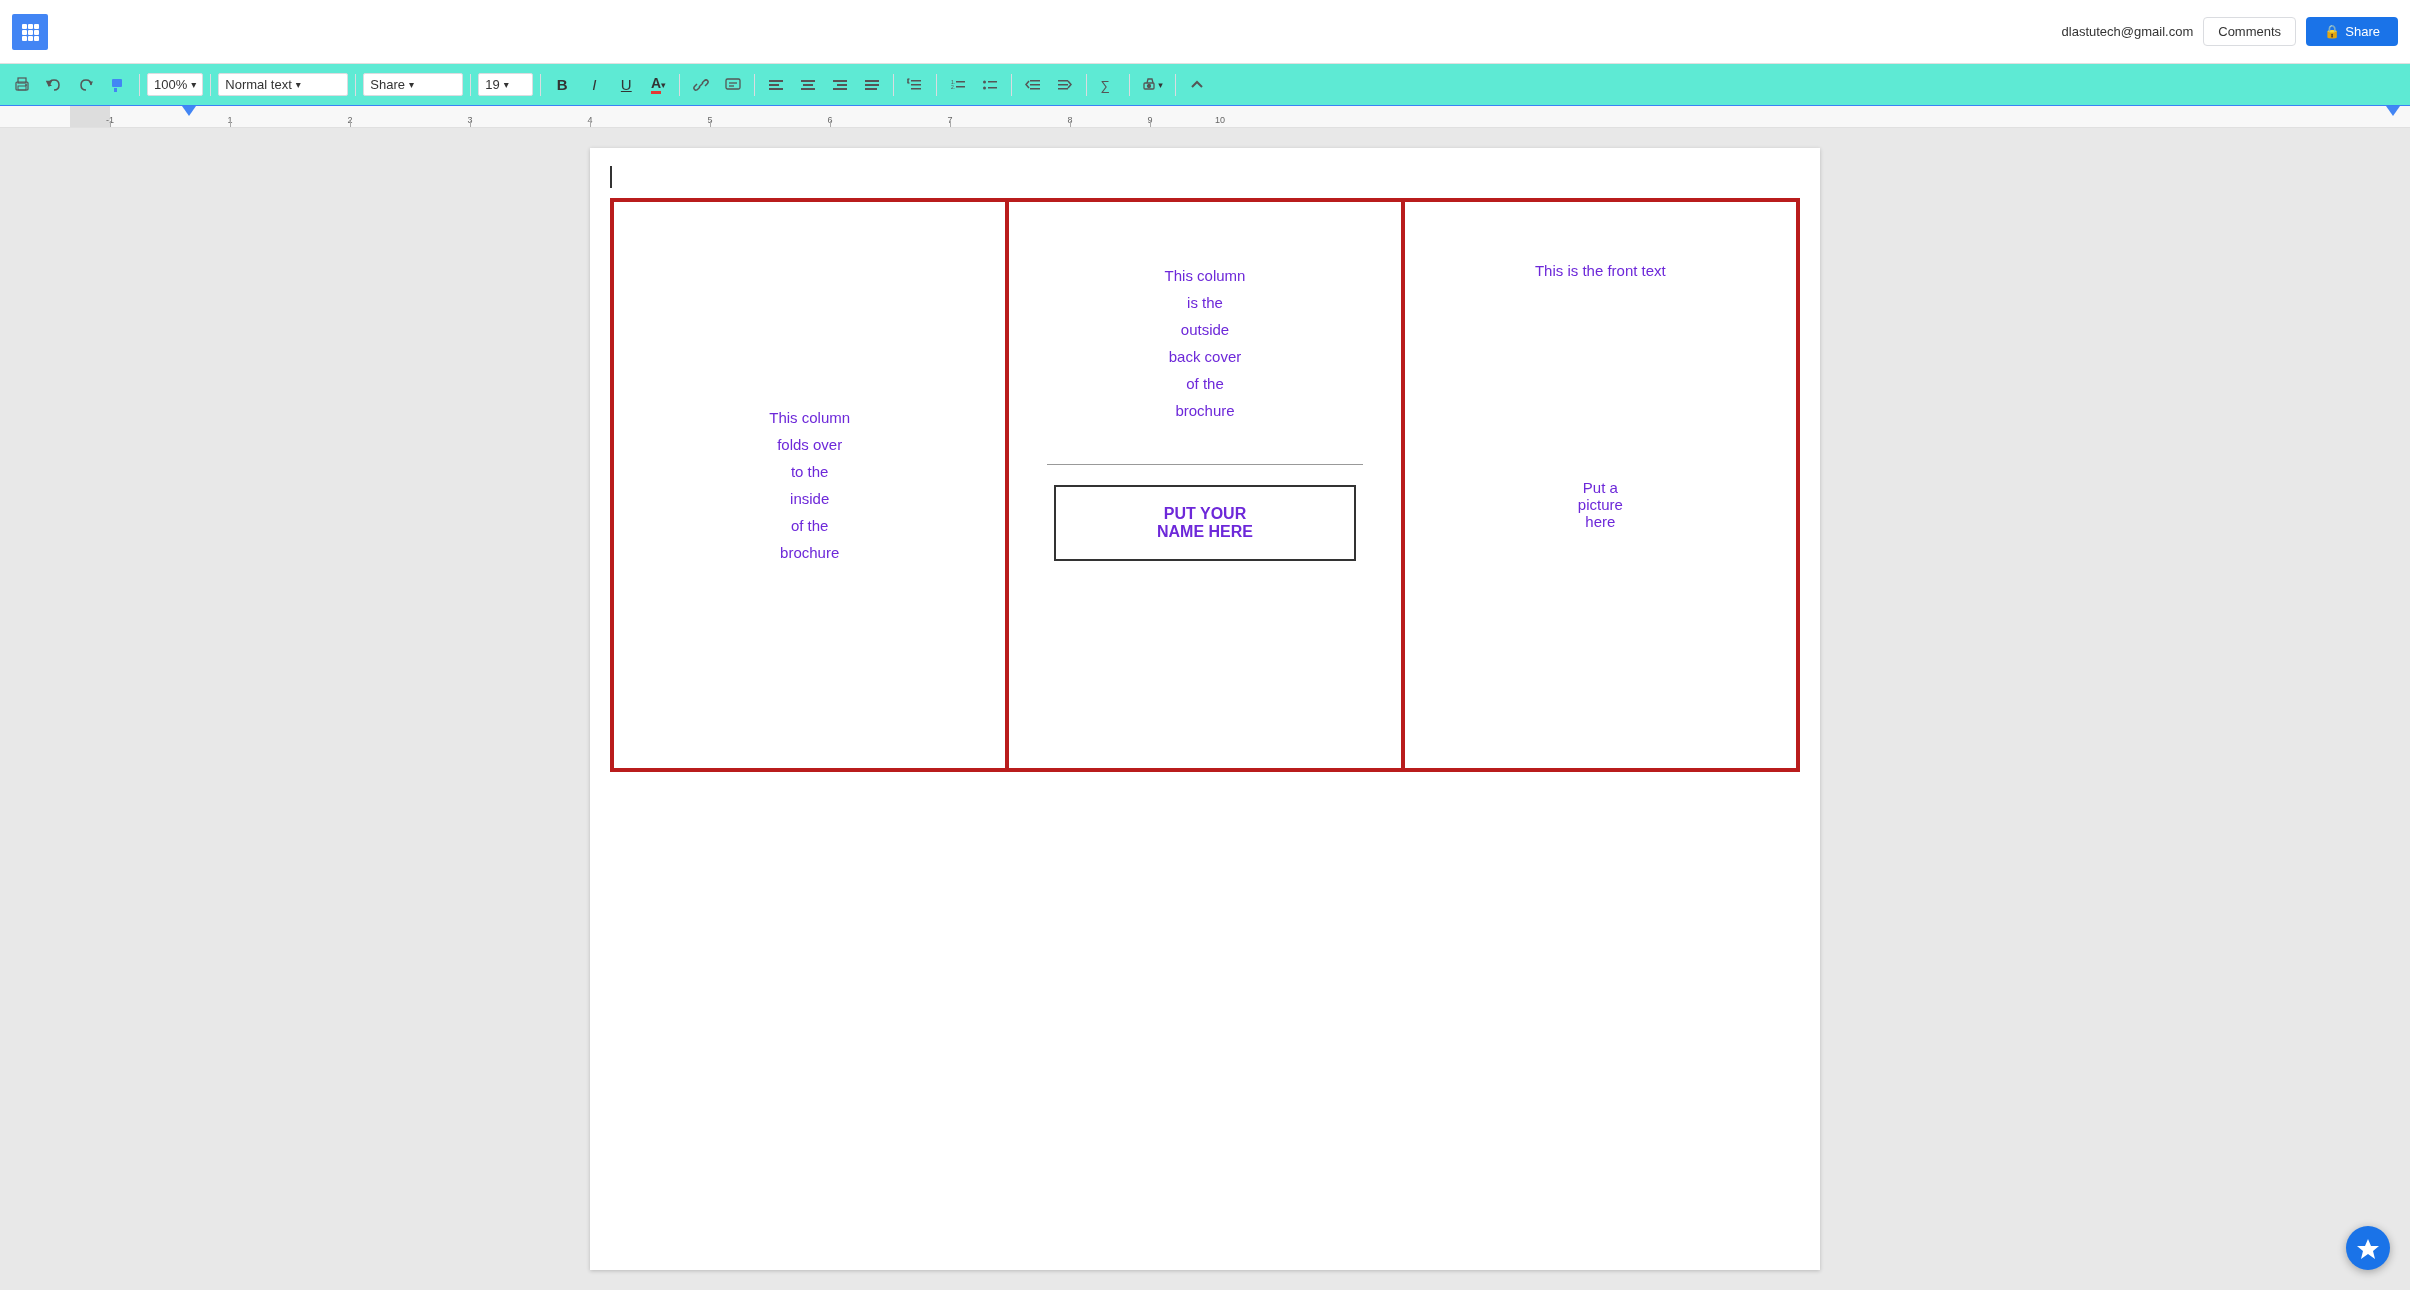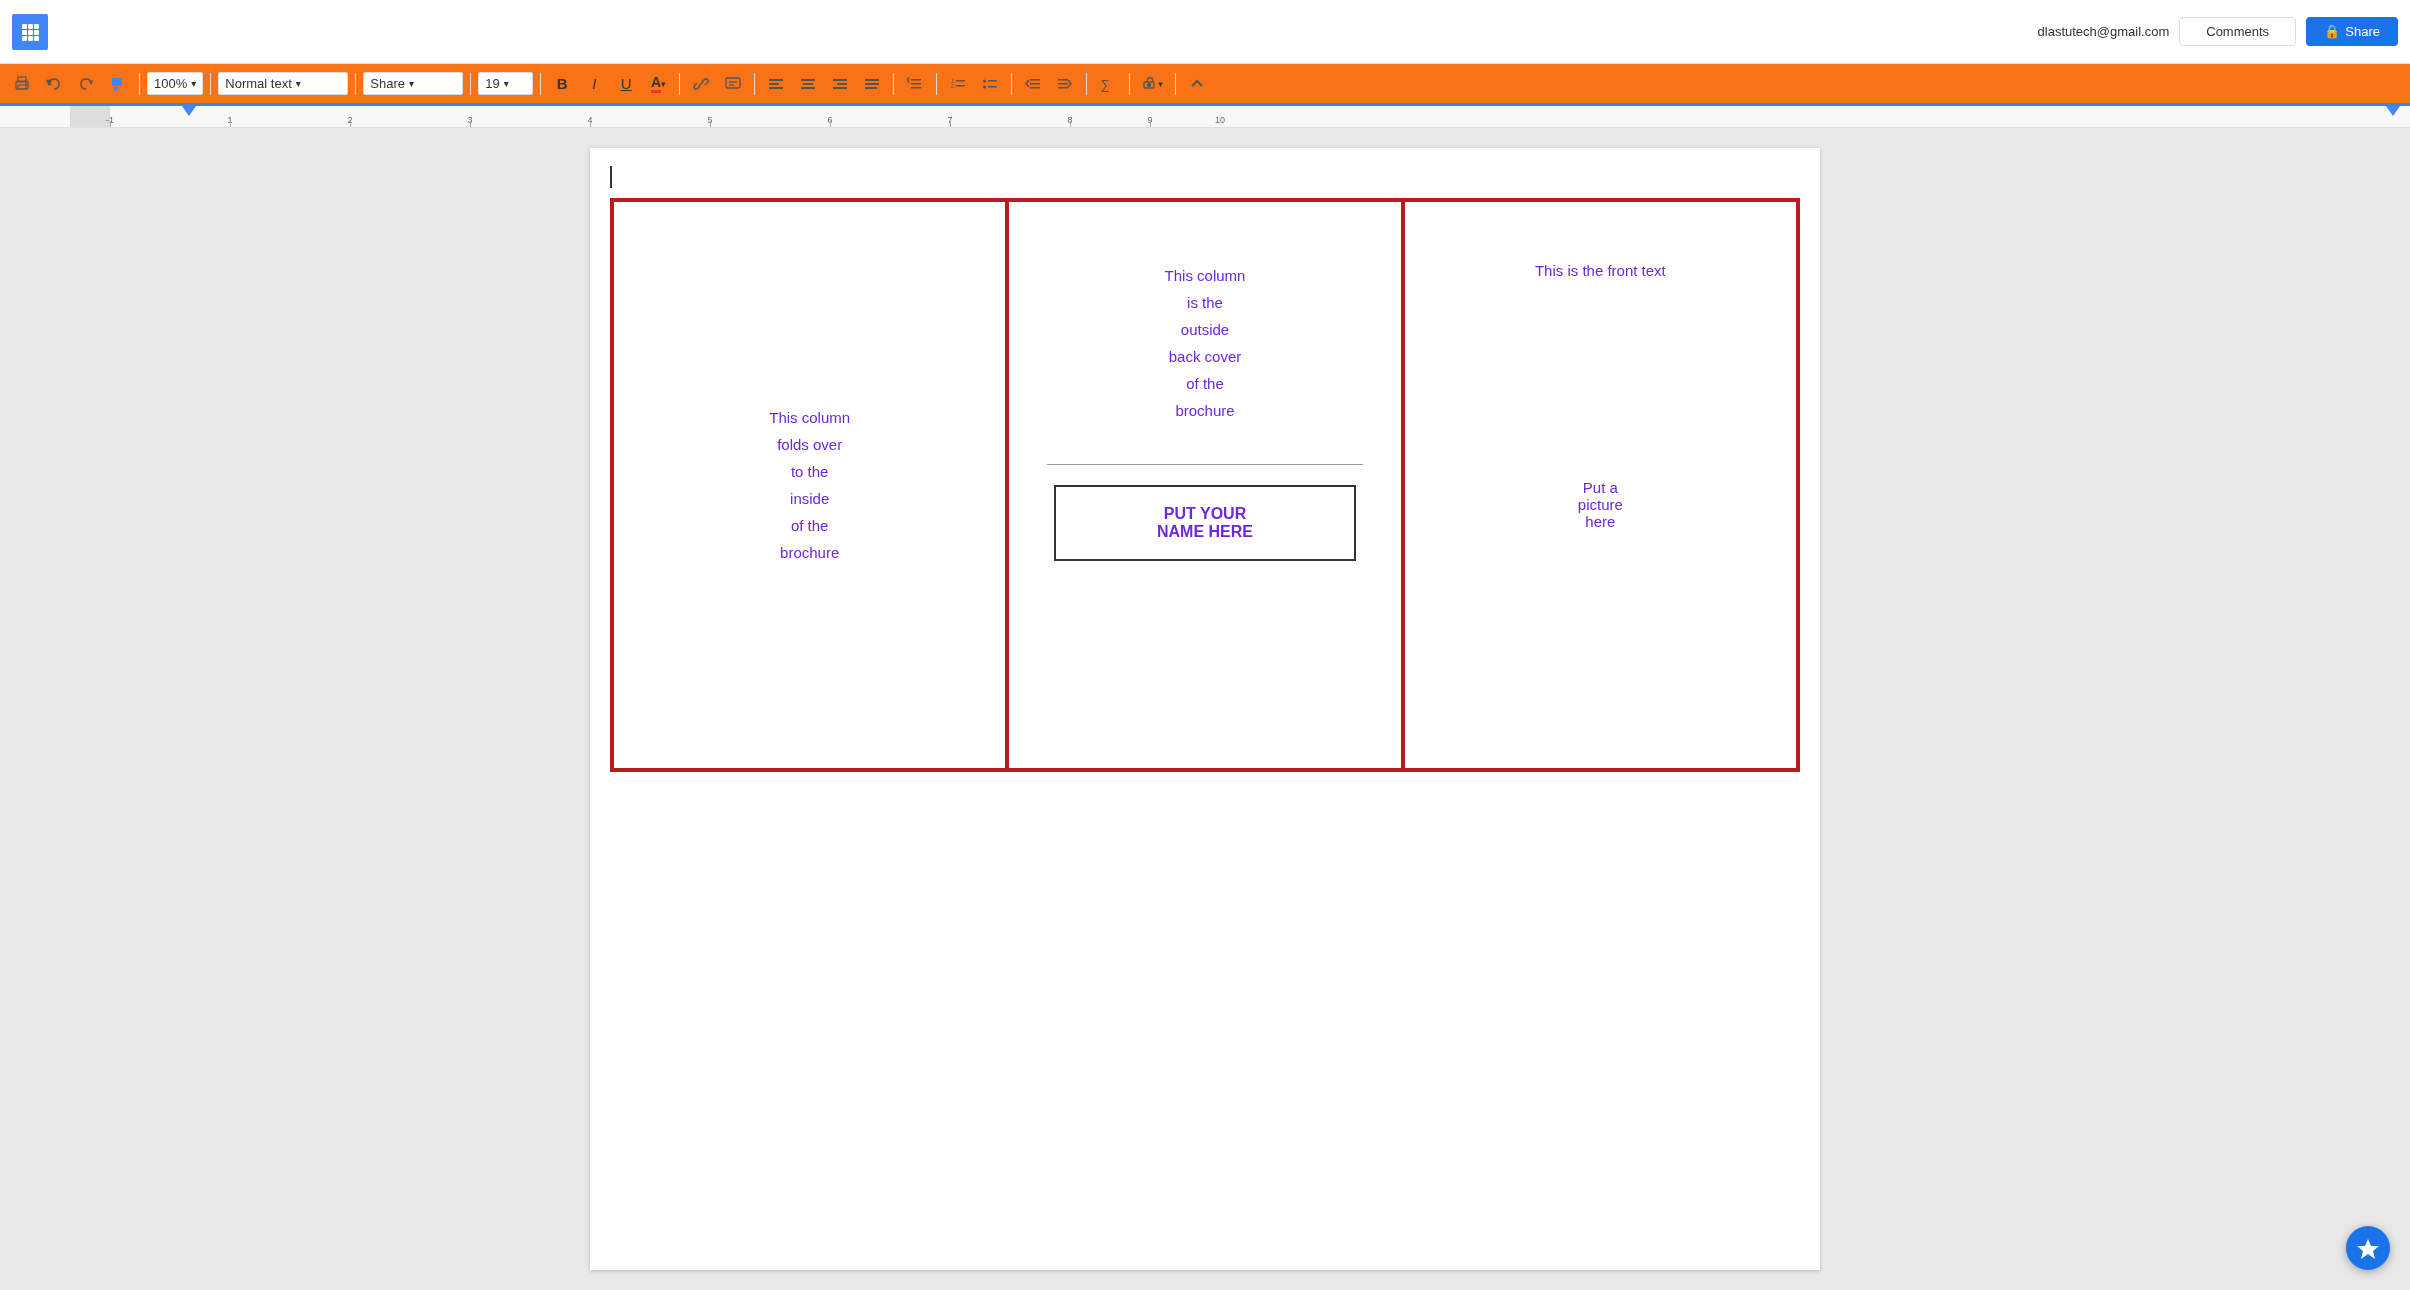--- a/index.html
+++ b/index.html
@@ -53,42 +53,42 @@
       align-items: center;
       gap: 10px;
       margin-left: auto;
       flex-shrink: 0;
     }
     #user-email { font-size: 13px; color: #333; margin-left: 42px; }
     #comments-btn {
       background: #fff;
       border: 1px solid #dadce0;
       border-radius: 4px;
-      padding: 6px 26px;
+      padding: 6px 14px;
       font-size: 13px;
       cursor: pointer;
       color: #333;
     }
     #share-btn {
       background: #1a73e8;
       border: none;
       border-radius: 4px;
       padding: 7px 18px;
       font-size: 13px;
       cursor: pointer;
       color: #fff;
       display: flex; align-items: center; gap: 5px;
     }
 
     
     #toolbar {
       display: flex;
       align-items: center;
-      background: #f97316;
-      border-bottom: 3px solid #3b82f6;
+      background: #5eead4;
+      border-bottom: 1px solid #3b82f6;
       padding: 4px 8px;
       gap: 4px;
       flex-shrink: 0;
       flex-wrap: nowrap;
       overflow: hidden;
       height: 42px;
     }
     .tb-btn {
       background: none;
       border: none;

